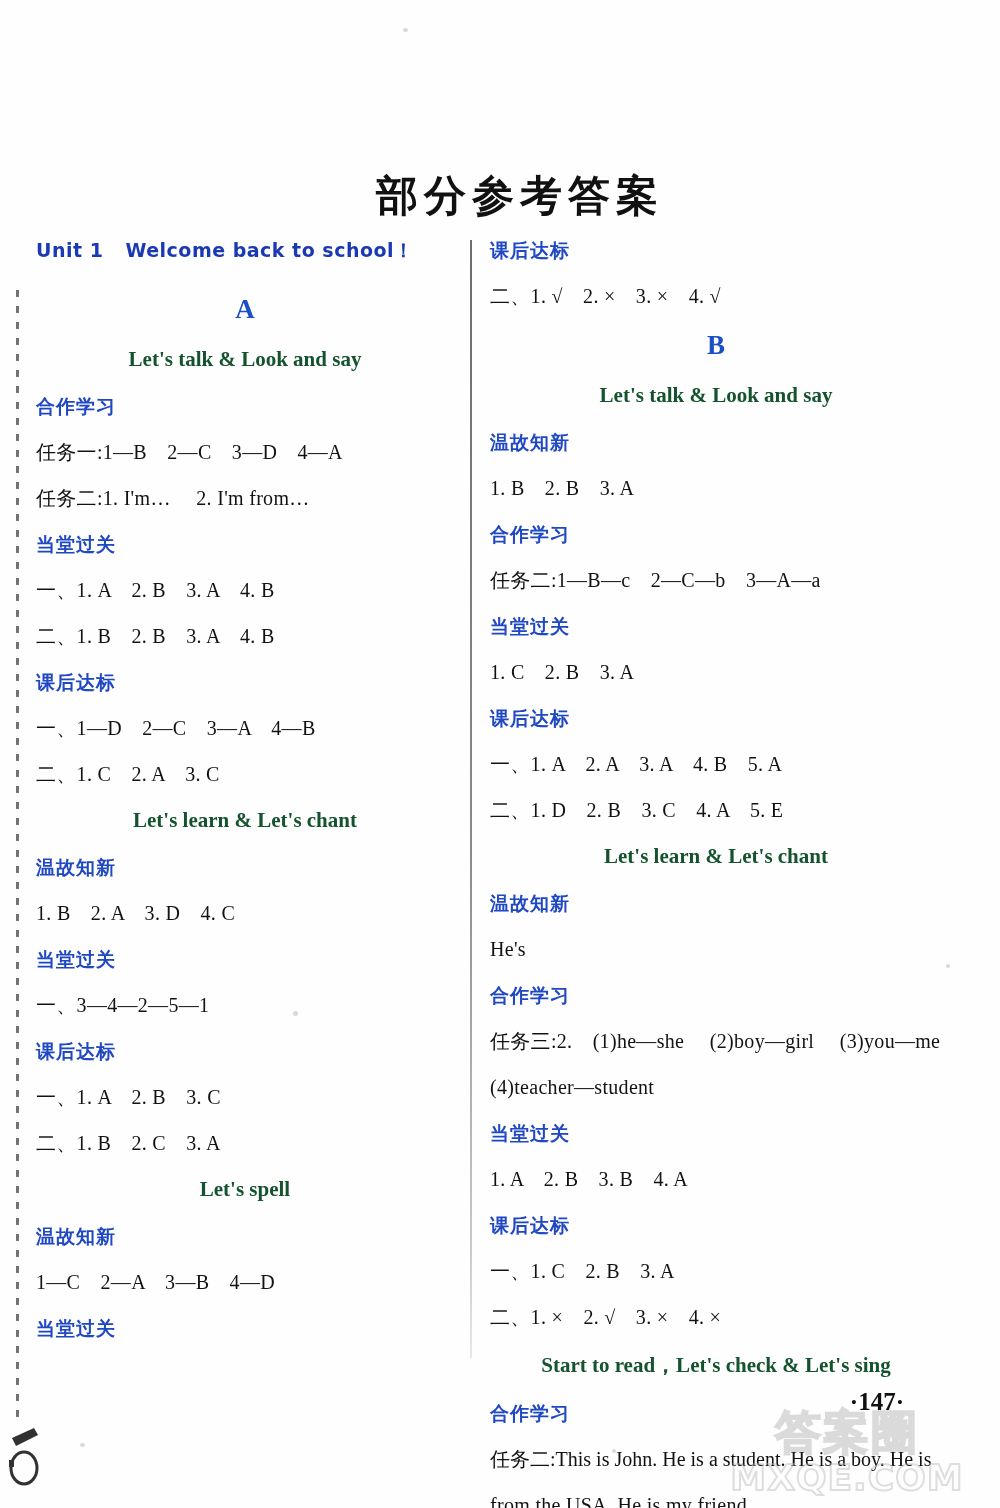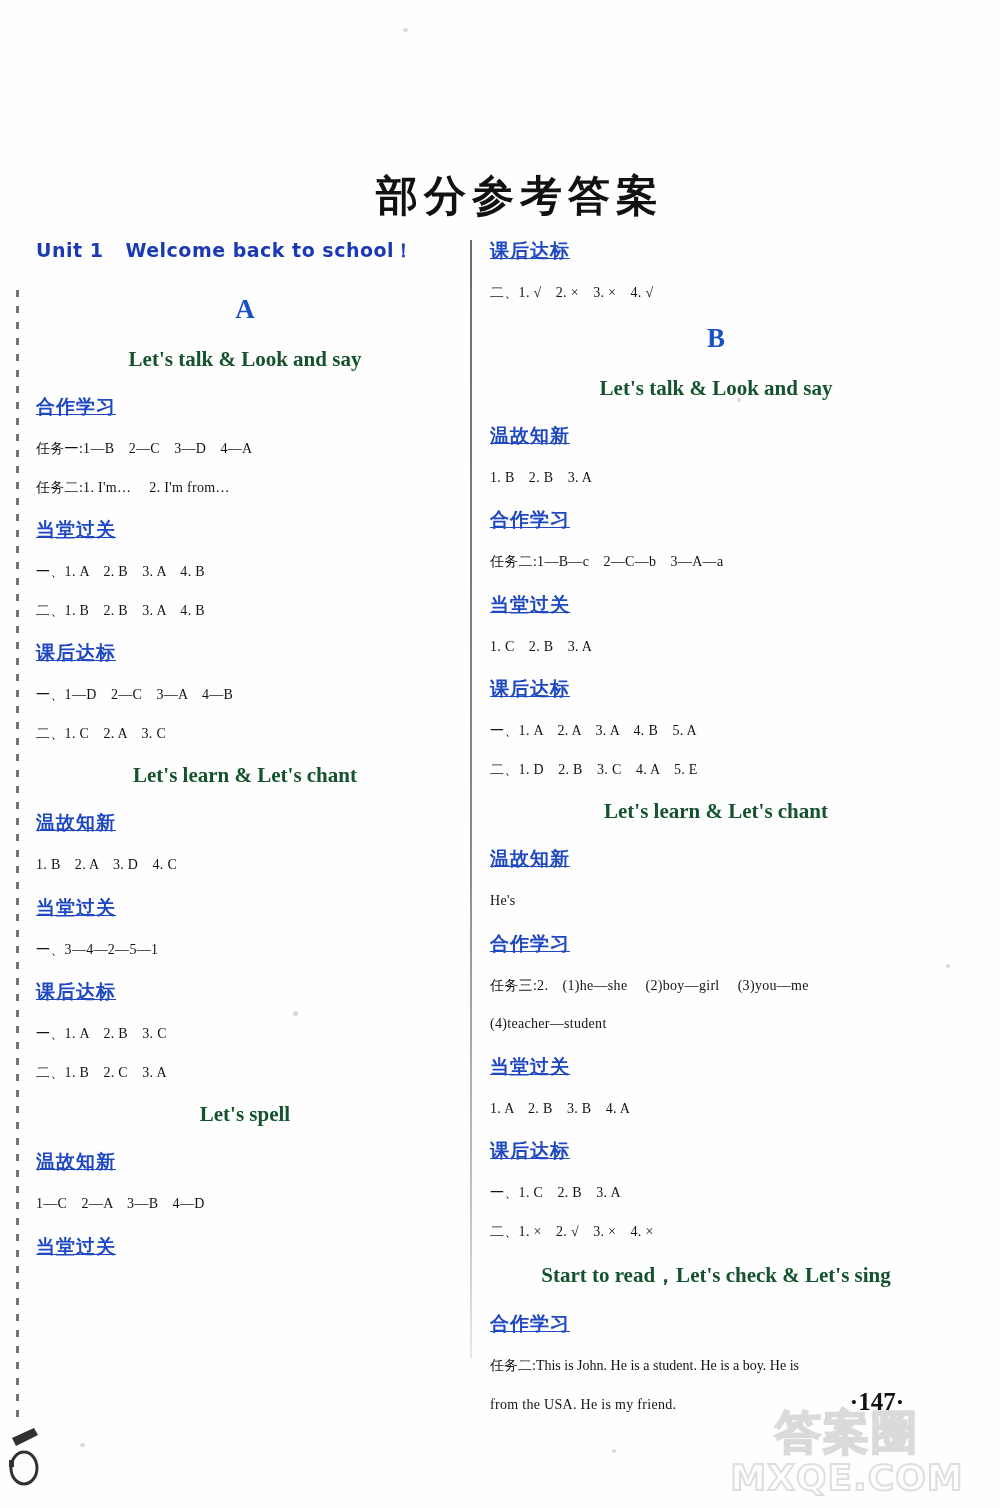--- a/index.html
+++ b/index.html
@@ -125,25 +125,24 @@
     margin: 0 0 22px 0;
     white-space: nowrap;
   }
   .section-head {
     font-family: "DejaVu Sans", sans-serif;
     font-weight: 700;
     font-size: 19px;
     color: #1f48c2;
     margin: 0 0 20px 0;
     letter-spacing: 1px;
-    text-decoration: underline;
   }
   .ans {
     font-family: "Liberation Serif", serif;
-    font-size: 14px;
+    font-size: 20px;
     color: #121212;
     margin: 0 0 21px 0;
     line-height: 1.25;
     white-space: nowrap;
     letter-spacing: .3px;
   }
   .ans.wrap { white-space: normal; letter-spacing: 0; }
 
   
   #page-number {

